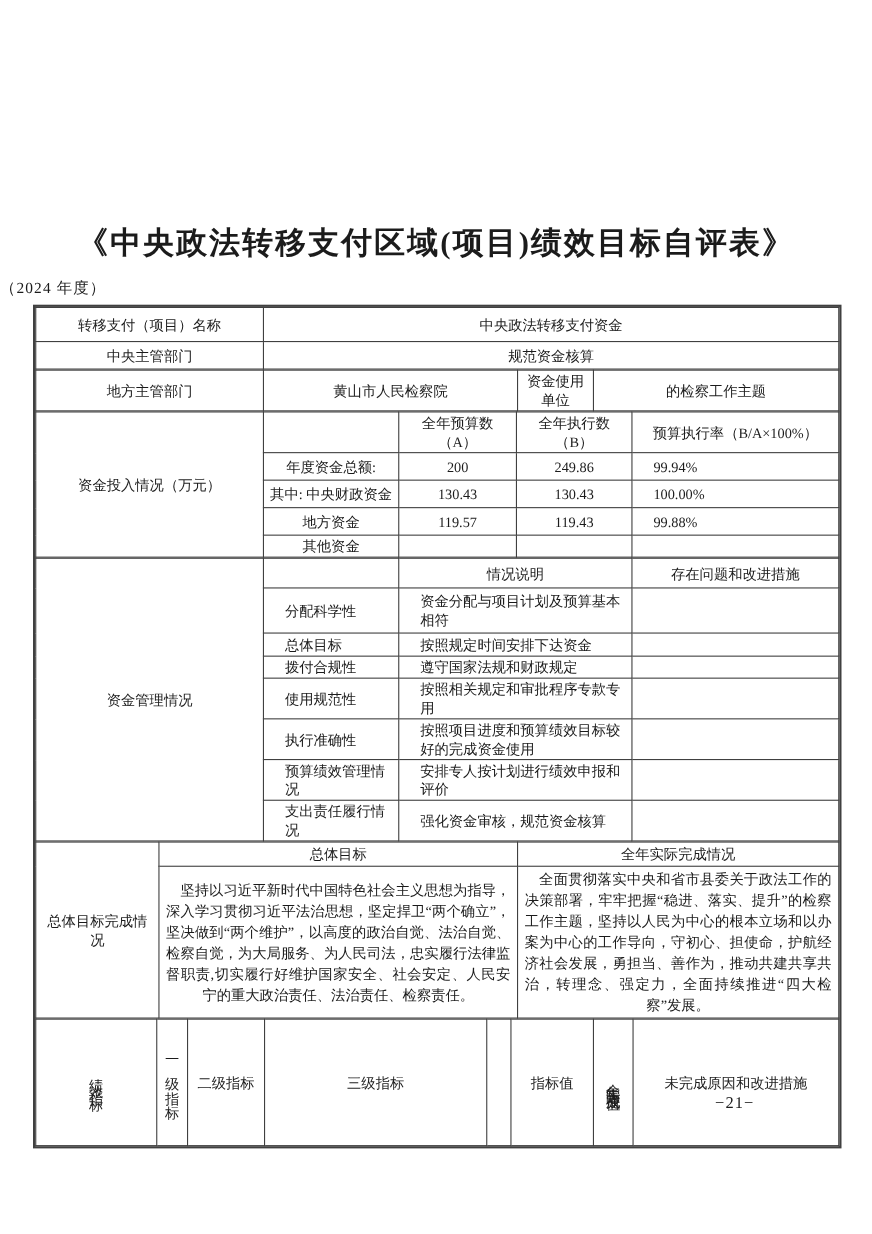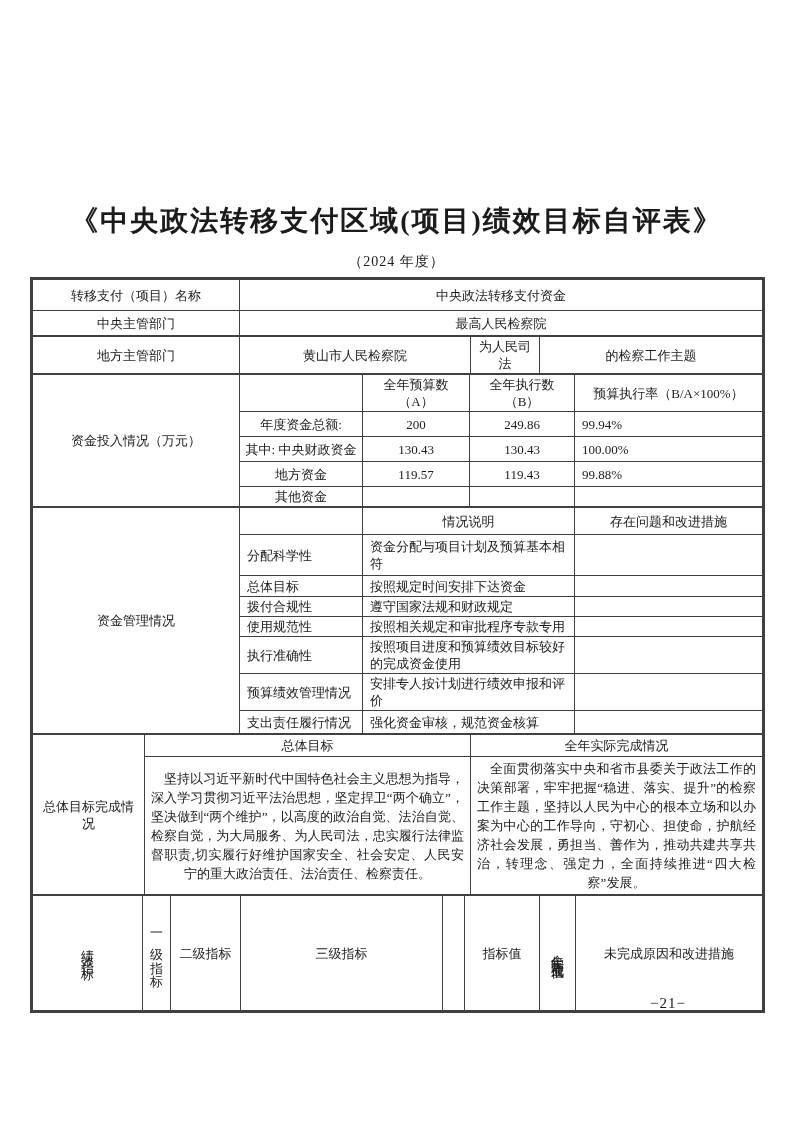--- a/index.html
+++ b/index.html
@@ -23,21 +23,20 @@
     text-align: center;
     font-size: 28px;
     font-weight: bold;
     letter-spacing: 2px;
   }
   .doc-subtitle {
     position: absolute;
     top: 253px;
     left: 0;
     width: 100%;
-    text-align: center;
     font-size: 14px;
     letter-spacing: 1px;
   }
   .table-wrap {
     position: absolute;
     top: 277px;
     left: 30px;
     width: 735px;
     box-sizing: border-box;
     border: 2px solid #404040;
@@ -53,21 +52,21 @@
     font-size: 13px;
     line-height: 17px;
     padding: 1px 4px;
     text-align: center;
     vertical-align: middle;
     overflow: hidden;
     word-break: break-all;
   }
   td.left {
     text-align: left;
-    padding-left: 7px;
+    padding-left: 19px;
   }
   td.para-cell {
     padding: 2px 6px;
     vertical-align: middle;
   }
   .para {
     text-align: justify;
     text-align-last: center;
     text-indent: 13px;
     line-height: 19px;
@@ -103,37 +102,37 @@
         <col style="width:207px">
         <col>
       </colgroup>
     <tbody>
         <tr style="height:31px">
       <td>转移支付（项目）名称</td>
       <td>中央政法转移支付资金</td>
     </tr>
     <tr style="height:25px">
       <td>中央主管部门</td>
-      <td>最高人民检察院</td>
+      <td>规范资金核算</td>
     </tr>
   </tbody>
     </table>
 
   <table>
     <colgroup>
         <col style="width:207px">
         <col style="width:231px">
         <col style="width:69px">
         <col>
       </colgroup>
     <tbody>
         <tr style="height:33px">
       <td>地方主管部门</td>
       <td>黄山市人民检察院</td>
-      <td>为人民司法</td>
+      <td>资金使用单位</td>
       <td>的检察工作主题</td>
     </tr>
   </tbody>
     </table>
 
   <table>
     <colgroup>
         <col style="width:207px">
         <col style="width:123px">
         <col style="width:107px">

